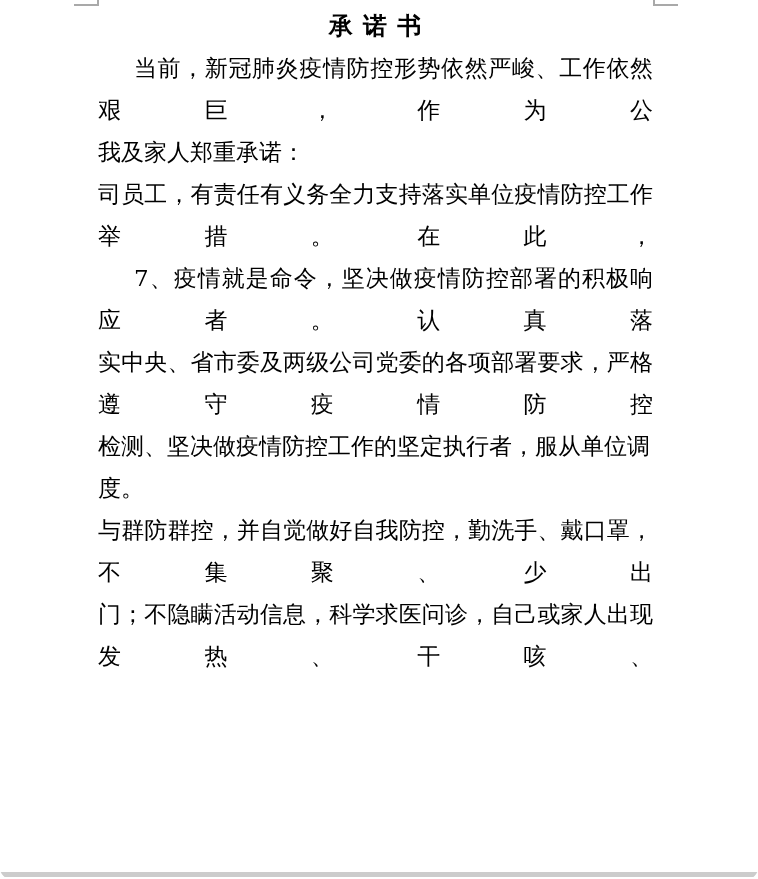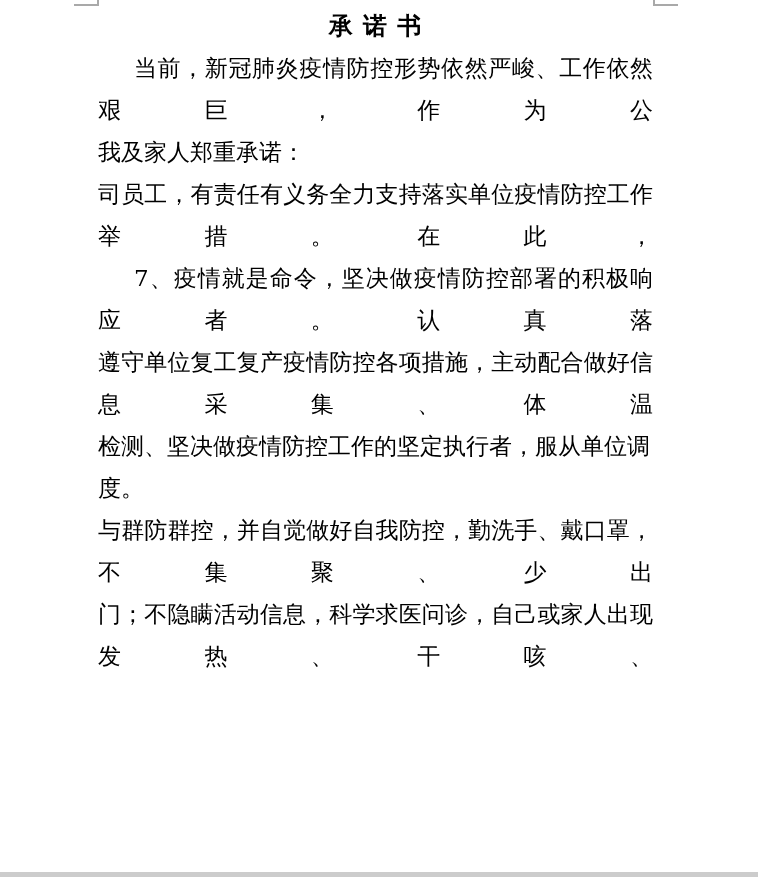--- a/index.html
+++ b/index.html
@@ -4,20 +4,21 @@
 <style>
   html, body { margin: 0; padding: 0; background: #ffffff; }
   .page {
     position: relative;
     width: 758px;
     height: 879px;
     background: #ffffff;
     overflow: hidden;
     font-family: "DejaVu Serif", "Liberation Serif", serif;
     color: #000000;
+    border-radius: 11px;
   }
   
   .crop { position: absolute; top: 0; width: 23px; height: 4px; }
   .crop.left  { left: 74px;  border-bottom: 2px solid #a9a9a9; border-right: 2px solid #a9a9a9; }
   .crop.right { left: 653px; border-bottom: 2px solid #a9a9a9; border-left:  2px solid #a9a9a9; }
 
   .text-col { position: absolute; left: 98px; top: 4px; width: 555px; }
 
   .doc-title {
     font-size: 24px;
@@ -58,21 +59,21 @@
   <div class="crop left"></div>
   <div class="crop right"></div>
 
   <div class="text-col">
     <h1 class="doc-title">承 诺 书</h1>
 
     <div class="line indent fill">当前，新冠肺炎疫情防控形势依然严峻、工作依然艰巨，作为公</div>
     <div class="line">我及家人郑重承诺：</div>
     <div class="line fill">司员工，有责任有义务全力支持落实单位疫情防控工作举措。在此，</div>
     <div class="line indent fill">7、疫情就是命令，坚决做疫情防控部署的积极响应者。认真落</div>
-    <div class="line fill">遵守单位复工复产疫情防控各项措施，主动配合做好信息采集、体温</div>
+    <div class="line fill">实中央、省市委及两级公司党委的各项部署要求，严格遵守疫情防控</div>
     <div class="line">检测、坚决做疫情防控工作的坚定执行者，服从单位调度。</div>
     <div class="line fill">与群防群控，并自觉做好自我防控，勤洗手、戴口罩，不集聚、少出</div>
     <div class="line fill">门；不隐瞒活动信息，科学求医问诊，自己或家人出现发热、干咳、</div>
 
   </div>
 
   <div class="bottom-bar"></div>
 
 </div>
 

